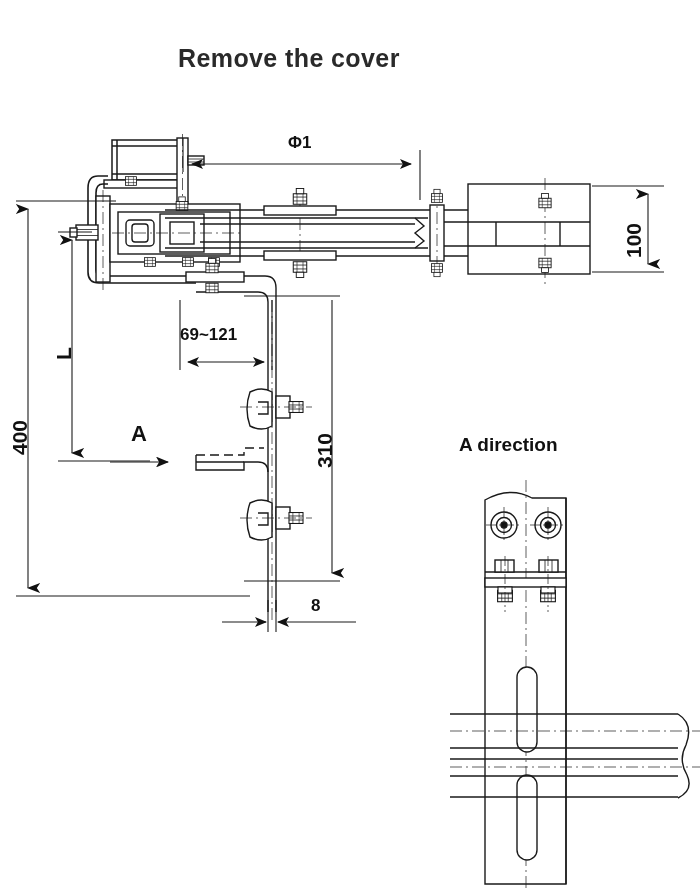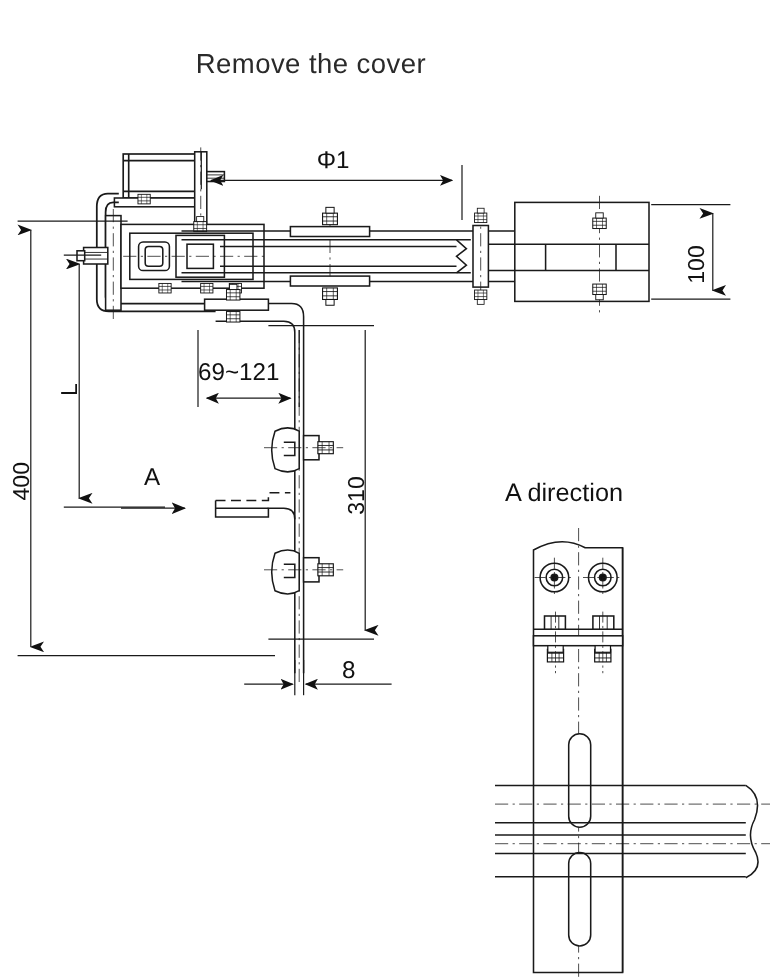--- a/index.html
+++ b/index.html
@@ -1,21 +1,21 @@
 <!DOCTYPE html>
 <html><head>
 <meta charset="utf-8">
 <style>
   html,body{margin:0;padding:0;background:#ffffff;}
   body{width:700px;height:889px;overflow:hidden;
        font-family:"Liberation Sans","DejaVu Sans",sans-serif;color:#1a1a1a;}
-  #stage{position:relative;width:700px;height:889px;background:#fff;}
+  #stage{position:relative;width:700px;height:889px;background:#fff;font-weight:bold;}
   #stage svg{position:absolute;left:0;top:0;}
   .ttl{position:absolute;font-size:25px;letter-spacing:.4px;color:#2a2a2a;white-space:nowrap;}
-  .dim{position:absolute;font-size:22px;color:#111;white-space:nowrap;}
+  .dim{position:absolute;font-size:17px;color:#111;white-space:nowrap;}
   .dimv{position:absolute;font-size:21px;color:#111;white-space:nowrap;
         transform-origin:left top;transform:rotate(-90deg);}
   .note{position:absolute;font-size:19px;color:#111;white-space:nowrap;}
   .wm{position:absolute;font-size:46px;color:#e9e9e9;white-space:nowrap;
       letter-spacing:1px;pointer-events:none;}
 </style>
 </head>
 <body>
 
 <div id="stage">
@@ -304,15 +304,15 @@
   <div class="dim" style="left:180px;top:325px;text-align:center;">69~121</div>
 
   <div class="dimv" style="left:313px;top:468px;">310</div>
 
   <div class="dim" style="left:311px;top:596px;">8</div>
 
   <div class="dimv" style="left:622px;top:258px;">100</div>
 
   <div class="note" style="left:131px;top:421px;font-size:22px;">A</div>
 
-  <div class="note" style="left:459px;top:434px;font-size:23px;">A direction</div>
+  <div class="note" style="left:459px;top:434px;font-size:19px;">A direction</div>
 
 </div>
 
 </body></html>

